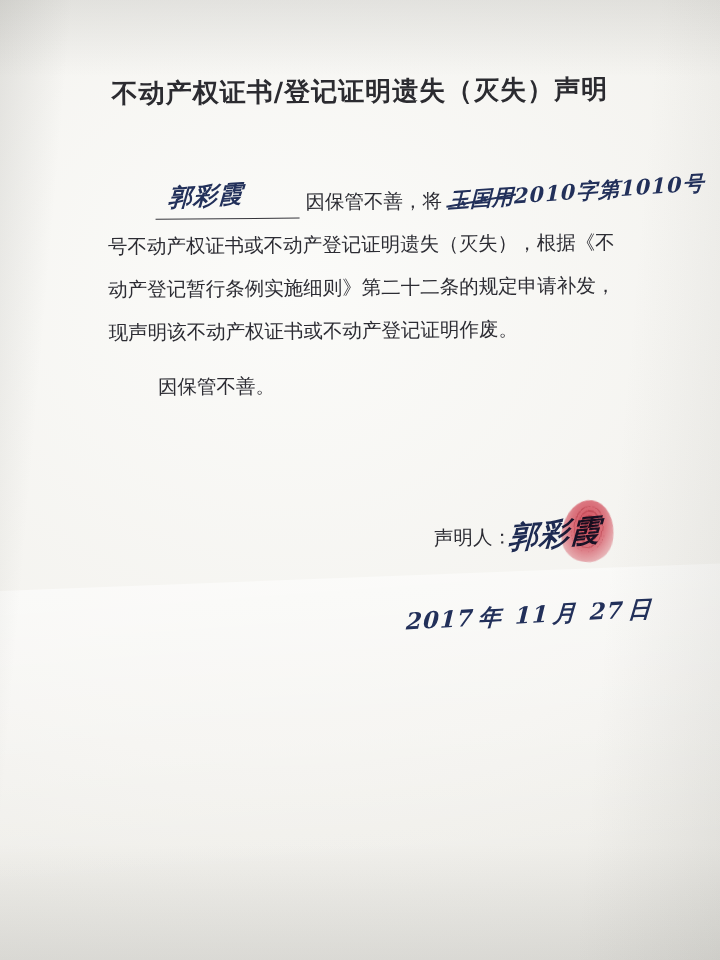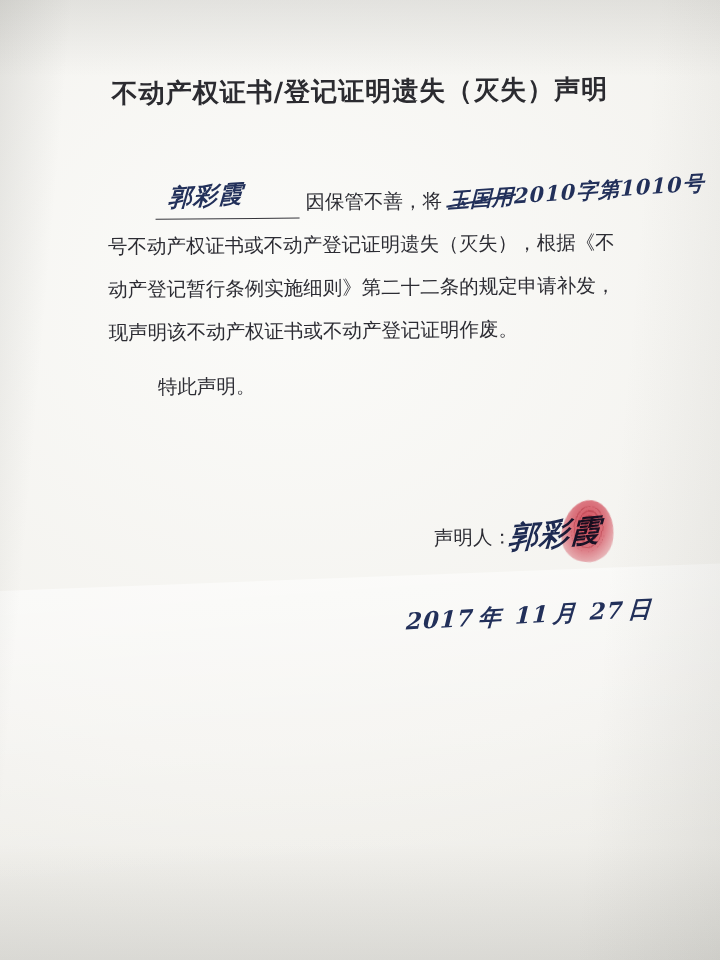--- a/index.html
+++ b/index.html
@@ -222,21 +222,21 @@
       <div class="line l1">
         <span class="blank-name">
           <span class="ul"></span>
         </span><span>因保管不善，将</span><span class="blank-cert"></span>
       </div>
       <div class="line">号不动产权证书或不动产登记证明遗失（灭失），根据《不</div>
       <div class="line">动产登记暂行条例实施细则》第二十二条的规定申请补发，</div>
       <div class="line">现声明该不动产权证书或不动产登记证明作废。</div>
     </div>
 
-    <div class="special-note">特此声明。</div>
+    <div class="special-note">因保管不善。</div>
 
     <div class="sign-row">声明人：</div>
 
     <div class="hand hw-name-field">郭彩霞</div>
 
     <div class="hand hw-cert-field">
       <span class="strike">玉国用</span><span>2010字第1010号</span>
     </div>
 
     <div class="hand hw-signature">郭彩霞</div>

